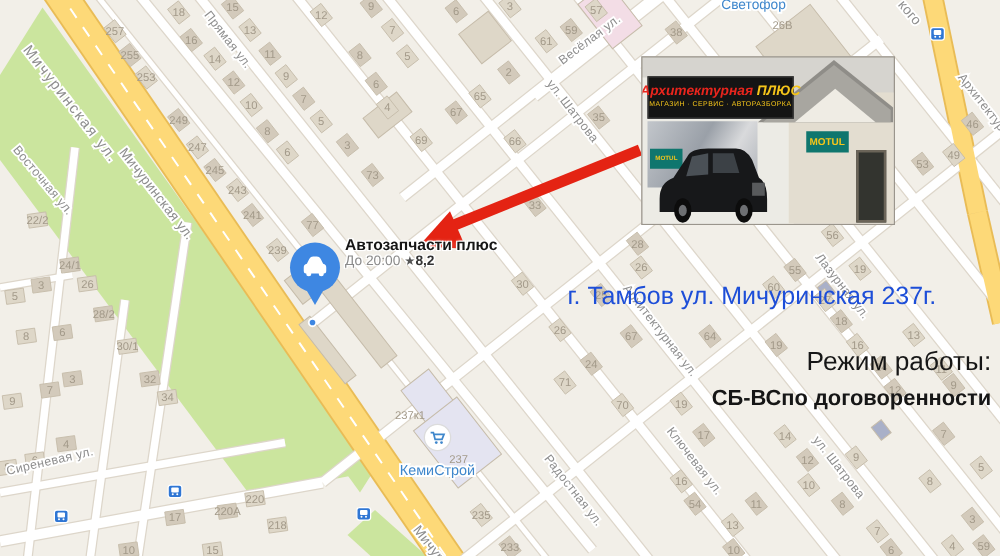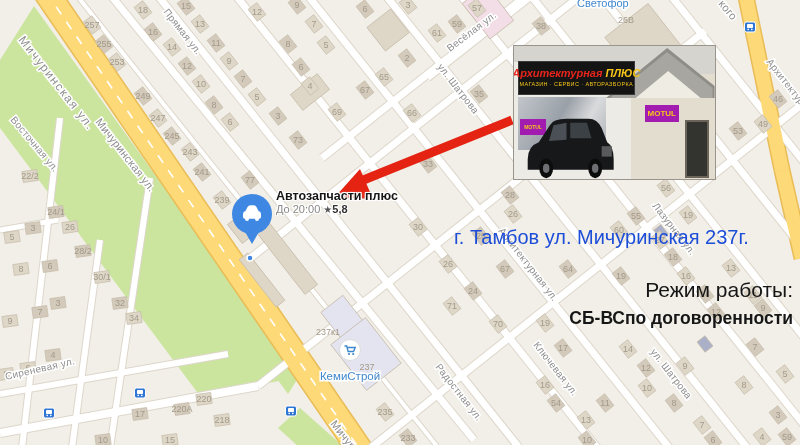--- a/index.html
+++ b/index.html
@@ -26,21 +26,21 @@
   #ph-wall-right{position:absolute;left:58%;top:28px;width:42%;height:100%;background:#e3ddd0;}
   #ph-roof{position:absolute;left:46%;top:0;width:54%;height:52px;}
   #ph-sign{position:absolute;left:2%;top:11%;width:57%;height:24%;background:#141414;border:1px solid #3a3a3a;
            display:flex;flex-direction:column;align-items:center;justify-content:center;}
   #ph-sign-main{font-size:11px;font-weight:bold;font-style:italic;white-space:nowrap;line-height:1;}
   #ph-sign-main .red{color:#e8251d;}
   #ph-sign-main .yel{color:#f5c51a;}
   #ph-sign-sub{font-size:5.5px;color:#f5c51a;letter-spacing:.4px;margin-top:2px;white-space:nowrap;}
   #ph-poster{position:absolute;left:2%;top:38%;width:44%;height:40%;
              background:linear-gradient(120deg,#c2c6cb 0%,#9aa0a8 45%,#d9dadc 70%,#aeb2b8 100%);}
-  .motul{background:#a21caf;color:#f5c51a;font-weight:bold;display:flex;align-items:center;justify-content:center;}
+  .motul{background:#0f766e;color:#f5c51a;font-weight:bold;display:flex;align-items:center;justify-content:center;}
   #ph-motul-left{position:absolute;left:3%;top:55%;width:13%;height:12%;font-size:5px;}
   #ph-motul-right{position:absolute;left:65%;top:44%;width:17%;height:13%;font-size:8px;}
   #ph-door{position:absolute;left:85%;top:56%;width:10%;height:40%;background:#33342f;border:2px solid #6b6458;}
   #ph-car{position:absolute;left:5%;top:46%;width:46%;height:54%;}
 </style>
 </head>
 <body>
 
 <svg id="map-svg" width="800" height="445" viewBox="0 0 800 445">
     <rect x="0" y="0" width="800" height="445" fill="#f2efe8"></rect>
@@ -384,21 +384,21 @@
     <circle cx="250" cy="258" r="3" fill="#3e87e2" stroke="#fff" stroke-width="1.5"></circle>
     <polygon points="244,230 260,230 252,244" fill="#3e87e2"></polygon>
     <circle cx="252" cy="214" r="20" fill="#3e87e2"></circle>
     <path d="M243,217 l0,-3 q0,-2.5 2.5,-3 l2,-4 q1,-1.8 3,-1.8 l3,0 q2,0 3,1.8 l2,4 q2.5,.5 2.5,3 l0,3 q0,1.8 -1.8,1.8 l-14.4,0 q-1.8,0 -1.8,-1.8 z" fill="#fff"></path>
     <circle cx="247" cy="219" r="2" fill="#fff"></circle>
     <circle cx="257" cy="219" r="2" fill="#fff"></circle>
   </svg>
 
 <div id="pin-label" class="halo">
   <div id="pin-title">Автозапчасти плюс</div>
-  <div id="pin-sub"><span>До 20:00</span> <span class="star">★</span><span class="rate">5,8</span></div>
+  <div id="pin-sub"><span>До 20:00</span> <span class="star">★</span><span class="rate">8,2</span></div>
 </div>
 
 <div id="photo">
   <div id="ph-wall-left"></div>
   <div id="ph-wall-right"></div>
   <svg id="ph-roof" viewBox="0 0 110 52" preserveAspectRatio="none">
     <polygon points="0,52 62,2 110,40 110,52" fill="#8f8d88"></polygon>
     <polygon points="4,52 62,6 108,42 108,52" fill="#a8a6a0"></polygon>
     <polygon points="30,52 63,25 96,52" fill="#efece4"></polygon>
   </svg>

